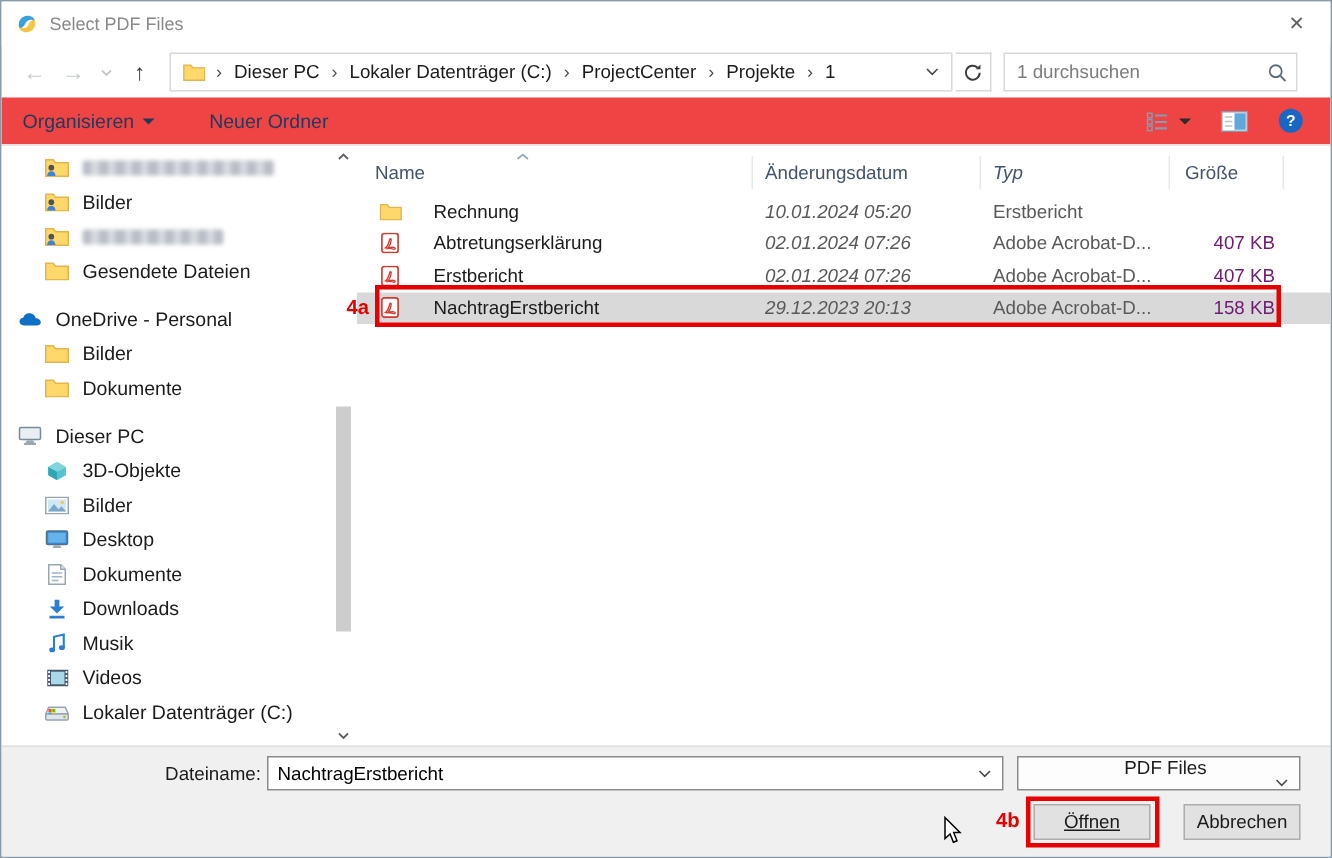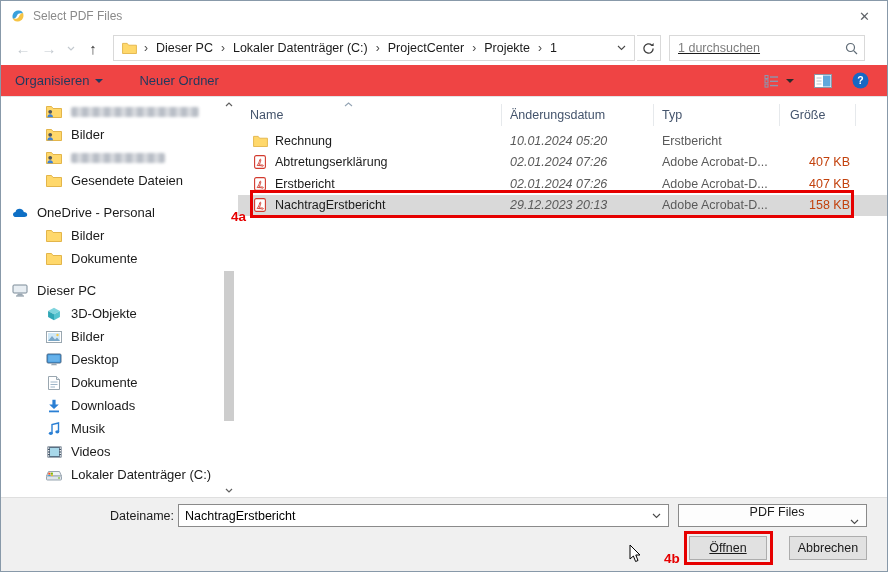--- a/index.html
+++ b/index.html
@@ -18,64 +18,64 @@
   .nav-arrow { width:24px; text-align:center; font-size:15px; }
   .nav-arrow.dim { color:#c3c9cf; }
   .nav-arrow.dark { color:#3b3b3b; }
   .nav-chevron { width:16px; display:flex; justify-content:center; }
   .addressbar { flex:1; height:26px; margin-left:6px; border:1px solid #d9d9d9; background:#fff; display:flex; align-items:center; padding:0 4px 0 6px; overflow:hidden; }
   .crumb { font-size:12.5px; white-space:nowrap; padding:0 2px; }
   .crumb-sep { color:#4a4a4a; font-size:12px; padding:0 6px; }
   .addr-spacer { flex:1; }
   .refresh-btn { width:24px; height:26px; border:1px solid #d9d9d9; border-left:none; background:#fff; display:flex; align-items:center; justify-content:center; }
   .searchbox { width:196px; height:26px; margin-left:6px; border:1px solid #d9d9d9; background:#fff; display:flex; align-items:center; padding:0 6px 0 8px; }
-  .searchbox input { flex:1; border:none; outline:none; font:12.5px "Liberation Sans","DejaVu Sans",sans-serif; color:#1b1b1b; background:transparent; min-width:0;text-decoration:underline; }
+  .searchbox input { flex:1; border:none; outline:none; font:12.5px "Liberation Sans","DejaVu Sans",sans-serif; color:#1b1b1b; background:transparent; min-width:0; }
   .searchbox input::placeholder { color:#7d7d7d; opacity:1; }
 
   
   .toolbar { height:32px; background:#ef4444; border-bottom:1px solid #e3e4e6; display:flex; align-items:center; padding:0 18px 0 14px; color:#1e3a5f; font-size:13px; }
   .tool-item { display:flex; align-items:center; gap:6px; }
   .caret-down { width:0; height:0; border-left:4px solid transparent; border-right:4px solid transparent; border-top:4px solid #1e3a5f; }
   .tb-gap { width:36px; }
   .toolbar-right { margin-left:auto; display:flex; align-items:center; gap:20px; }
 
   
   .main { display:flex; height:400px; position:relative; background:#fff; }
   .sidebar { width:237px; position:relative; padding-top:3px; flex-shrink:0; }
   .side-scroll { position:absolute; right:2px; top:0; bottom:0; width:14px; display:flex; flex-direction:column; align-items:center; }
   .side-scroll .arr { color:#606060; font-size:9px; height:14px; line-height:14px; }
   .side-scroll .track { flex:1; width:100%; position:relative; }
   .side-scroll .thumb { position:absolute; left:2px; right:2px; top:160px; height:150px; background:#cdcdcd; }
-  .side-item { height:23px; display:flex; align-items:center; gap:8px; padding-left:44px; cursor:default; }
+  .side-item { height:23px; display:flex; align-items:center; gap:8px; padding-left:28px; cursor:default; }
   .side-item.lvl0 { padding-left:10px; }
   .side-item.gap-after { margin-bottom:9px; }
   .side-item .lbl { font-size:13px; white-space:nowrap; }
   .redacted-blob { height:10px; border-radius:2px; background:repeating-linear-gradient(90deg,#b9bec6 0 6px,#d6d9de 6px 11px); filter:blur(1.5px); }
   .ico { display:flex; flex-shrink:0; width:18px; justify-content:center; }
 
   
   .filelist { flex:1; position:relative; }
   .fl-header { display:flex; height:29px; align-items:flex-end; color:#44546c; font-size:12.5px; }
   .fl-header .hcell { height:22px; display:flex; align-items:center; border-right:1px solid #e6e9ec; }
   .hc-name { width:264px; padding-left:12px; position:relative; }
   .hc-date { width:152px; padding-left:8px; }
-  .hc-type { width:126px; padding-left:8px; }
+  .hc-type { width:126px; padding-left:8px;font-style:italic; }
   .hc-size { width:76px; padding-left:10px; }
   .sort-caret { position:absolute; top:-8px; left:106px; }
   .fl-row { display:flex; height:21.5px; align-items:center; }
   .fl-row.selected { background:#d9d9d9; }
-  .fc-name { width:264px; padding-left:14px; display:flex; align-items:center; gap:7px; overflow:hidden; white-space:nowrap; }
+  .fc-name { width:264px; padding-left:14px; display:flex; align-items:center; gap:21px; overflow:hidden; white-space:nowrap; }
   .fc-date { width:152px; padding-left:8px; color:#5a5a5a;font-style:italic; }
   .fc-type { width:126px; padding-left:8px; color:#5a5a5a; }
-  .fc-size { width:76px; padding-right:6px; text-align:right; color:#c2410c; }
+  .fc-size { width:76px; padding-right:6px; text-align:right; color:#701a75; }
   .fl-rows { padding-top:4px; }
 
   
   .anno-red { border:3px solid #e60000; position:absolute; pointer-events:none; }
-  .anno-lbl { position:absolute; color:#e60000; font-weight:bold; font-size:13.5px;margin-top:12px; }
+  .anno-lbl { position:absolute; color:#e60000; font-weight:bold; font-size:13.5px; }
 
   
   .footer { height:90px; background:#f0f0f0; border-top:1px solid #dfdfdf; position:relative; }
   .fn-label { position:absolute; left:0; top:509px; width:173px; text-align:right; font-size:12.5px; }
   .fn-combo { position:absolute; left:177px; top:504px; width:491px; height:23px; border:1px solid #8a8a8a; background:#fff; display:flex; align-items:center; }
   .fn-combo input { flex:1; border:none; outline:none; font:12.5px "Liberation Sans","DejaVu Sans",sans-serif; padding-left:6px; background:transparent; min-width:0; }
   .ft-combo { position:absolute; left:677px; top:504px; width:189px; height:23px; border:1px solid #8a8a8a; background:#fdfdfd; display:flex; align-items:center; padding-left:9px; font-size:12.5px;flex-direction:column; }
   .combo-chev { margin-left:auto; padding-right:7px; display:flex; }
   .btn { position:absolute; height:24px; background:#e1e1e1; border:1px solid #adadad; font:12.5px "Liberation Sans","DejaVu Sans",sans-serif; color:#1b1b1b; display:flex; align-items:center; justify-content:center; }
   .btn-open { left:688px; top:536px; width:78px;text-decoration:underline; }

